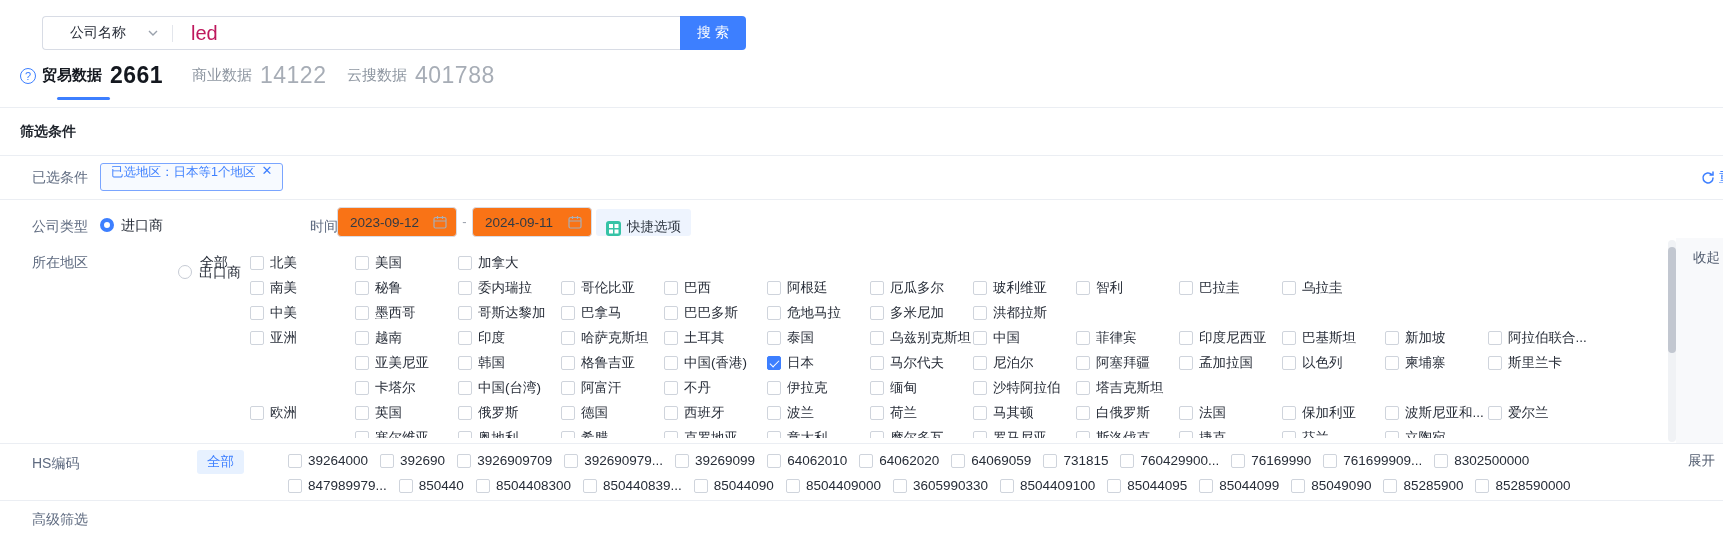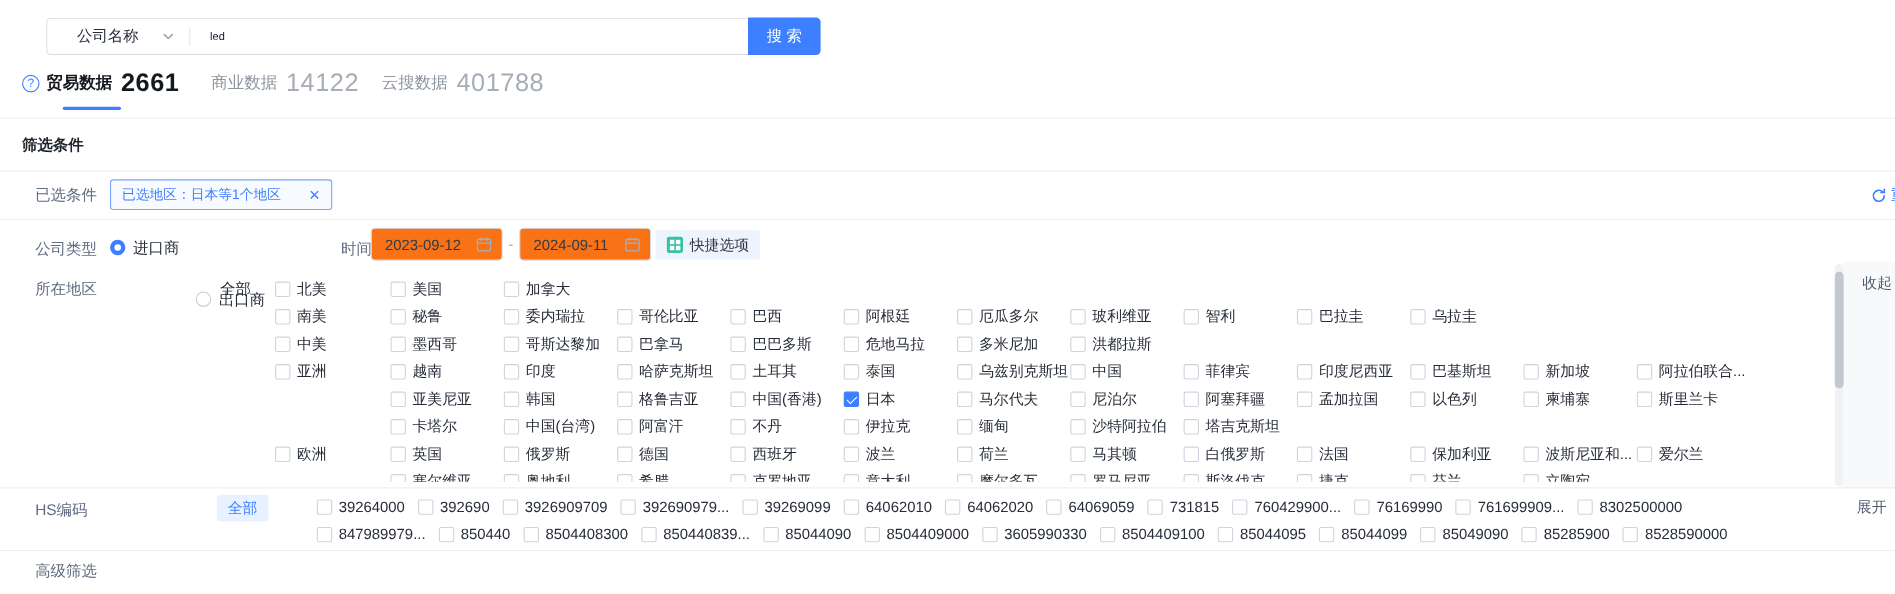--- a/index.html
+++ b/index.html
@@ -6,56 +6,56 @@
   #screen{position:relative;width:1723px;height:540px;background:#fff;overflow:hidden;
           font-family:"Liberation Sans","DejaVu Sans",sans-serif;color:#272d38;}
   .hline{position:absolute;left:0;width:1723px;height:1px;background:#ebeef3;}
 
   
   #searchbox{position:absolute;left:42px;top:16px;width:638px;height:34px;border:1px solid #d8dce5;
              border-right:none;border-radius:4px 0 0 4px;box-sizing:border-box;display:flex;align-items:center;background:#fff;}
   .sb-cat{display:flex;align-items:center;padding:0 14px 0 27px;cursor:pointer;}
   .sb-cat .txt{font-size:14px;color:#272d38;margin-right:22px;}
   .sb-sep{width:1px;height:17px;background:#e3e6ec;}
-  .sb-input{flex:1;padding-left:18px;font-size:10px;color:#0f172a;}
+  .sb-input{flex:1;padding-left:18px;font-size:20px;color:#be185d;}
   #search-btn{position:absolute;left:680px;top:16px;width:66px;height:34px;background:#3d7fff;color:#fff;
               font-size:14px;border-radius:0 4px 4px 0;display:flex;align-items:center;justify-content:center;cursor:pointer;}
 
   
   .tab{position:absolute;top:62px;display:flex;align-items:center;cursor:pointer;}
   .tab .lbl{font-size:15px;margin:0 8px 0 6px;}
   .tab .num{font-size:23px;letter-spacing:.5px;}
   .tab.active .lbl{font-weight:bold;color:#14181f;}
   .tab.active .num{font-weight:bold;color:#14181f;}
   .tab.inactive .lbl{color:#8e96a1;margin-left:0;}
   .tab.inactive .num{color:#a7adb6;font-weight:400;}
   #tab-underline{position:absolute;left:57px;top:97px;width:53px;height:3px;background:#3d7fff;border-radius:2px;}
   .qicon{width:16px;height:16px;border:1px solid #3d7fff;border-radius:50%;color:#3d7fff;font-size:11px;
          display:flex;align-items:center;justify-content:center;box-sizing:border-box;}
 
   
   #filter-title{position:absolute;left:20px;top:123px;font-size:14px;font-weight:600;color:#1f242c;}
   .rowlabel{position:absolute;left:32px;font-size:14px;color:#5f6b80;}
 
   
-  #sel-tag{position:absolute;left:100px;top:163px;height:26px;display:inline-flex;align-items:center;gap:25px;
+  #sel-tag{position:absolute;left:100px;top:163px;height:26px;display:inline-flex;gap:6px;
            padding:0 10px;border:1px solid #7aa5ff;background:#f7faff;color:#3d7fff;font-size:12.5px;border-radius:3px;cursor:pointer;}
   #sel-tag .x{font-size:13px;line-height:1;cursor:pointer;}
   #reset{position:absolute;left:1701px;top:169px;color:#3d7fff;font-size:14px;display:flex;align-items:center;gap:4px;cursor:pointer;white-space:nowrap;}
 
   
   .radio{width:14px;height:14px;border-radius:50%;border:1px solid #c6cbd4;display:inline-block;
          vertical-align:-2px;margin-right:7px;box-sizing:border-box;background:#fff;}
   .radio.sel{border:4px solid #3d7fff;}
   .radio-item{position:absolute;top:217px;font-size:14px;cursor:pointer;}
   .dinput{position:absolute;top:207px;width:120px;height:30px;border:1px solid #d8dce5;border-radius:4px;box-sizing:border-box;
           display:flex;align-items:center;justify-content:space-between;padding:0 9px 0 12px;font-size:13.5px;color:#323a45;cursor:pointer;background:#f97316;}
   #date-dash{position:absolute;left:457px;top:214px;width:15px;text-align:center;color:#9aa1ac;font-size:13px;}
   #quick-btn{position:absolute;left:596px;top:209px;height:27px;background:#eef4fe;border-radius:3px;display:flex;
-             align-items:center;gap:6px;padding:0 10px;font-size:13.5px;color:#323a45;cursor:pointer;}
+             align-items:flex-end;gap:6px;padding:0 10px;font-size:13.5px;color:#323a45;cursor:pointer;}
 
   
   #region-all{position:absolute;left:200px;top:254px;font-size:14px;color:#272d38;cursor:pointer;}
   #region-rows{position:absolute;left:250px;top:250px;width:1418px;height:188px;overflow:hidden;}
   .rrow{display:flex;height:25px;align-items:center;}
   .gcell{flex:0 0 105px;}
   .ccell{flex:0 0 103px;}
   .cell{display:flex;align-items:center;gap:6px;font-size:13.5px;white-space:nowrap;cursor:pointer;}
   .box{width:14px;height:14px;border:1px solid #cfd4dc;border-radius:2px;box-sizing:border-box;background:#fff;flex:0 0 14px;position:relative;}
   .box.on{background:#3d7fff;border-color:#3d7fff;}

